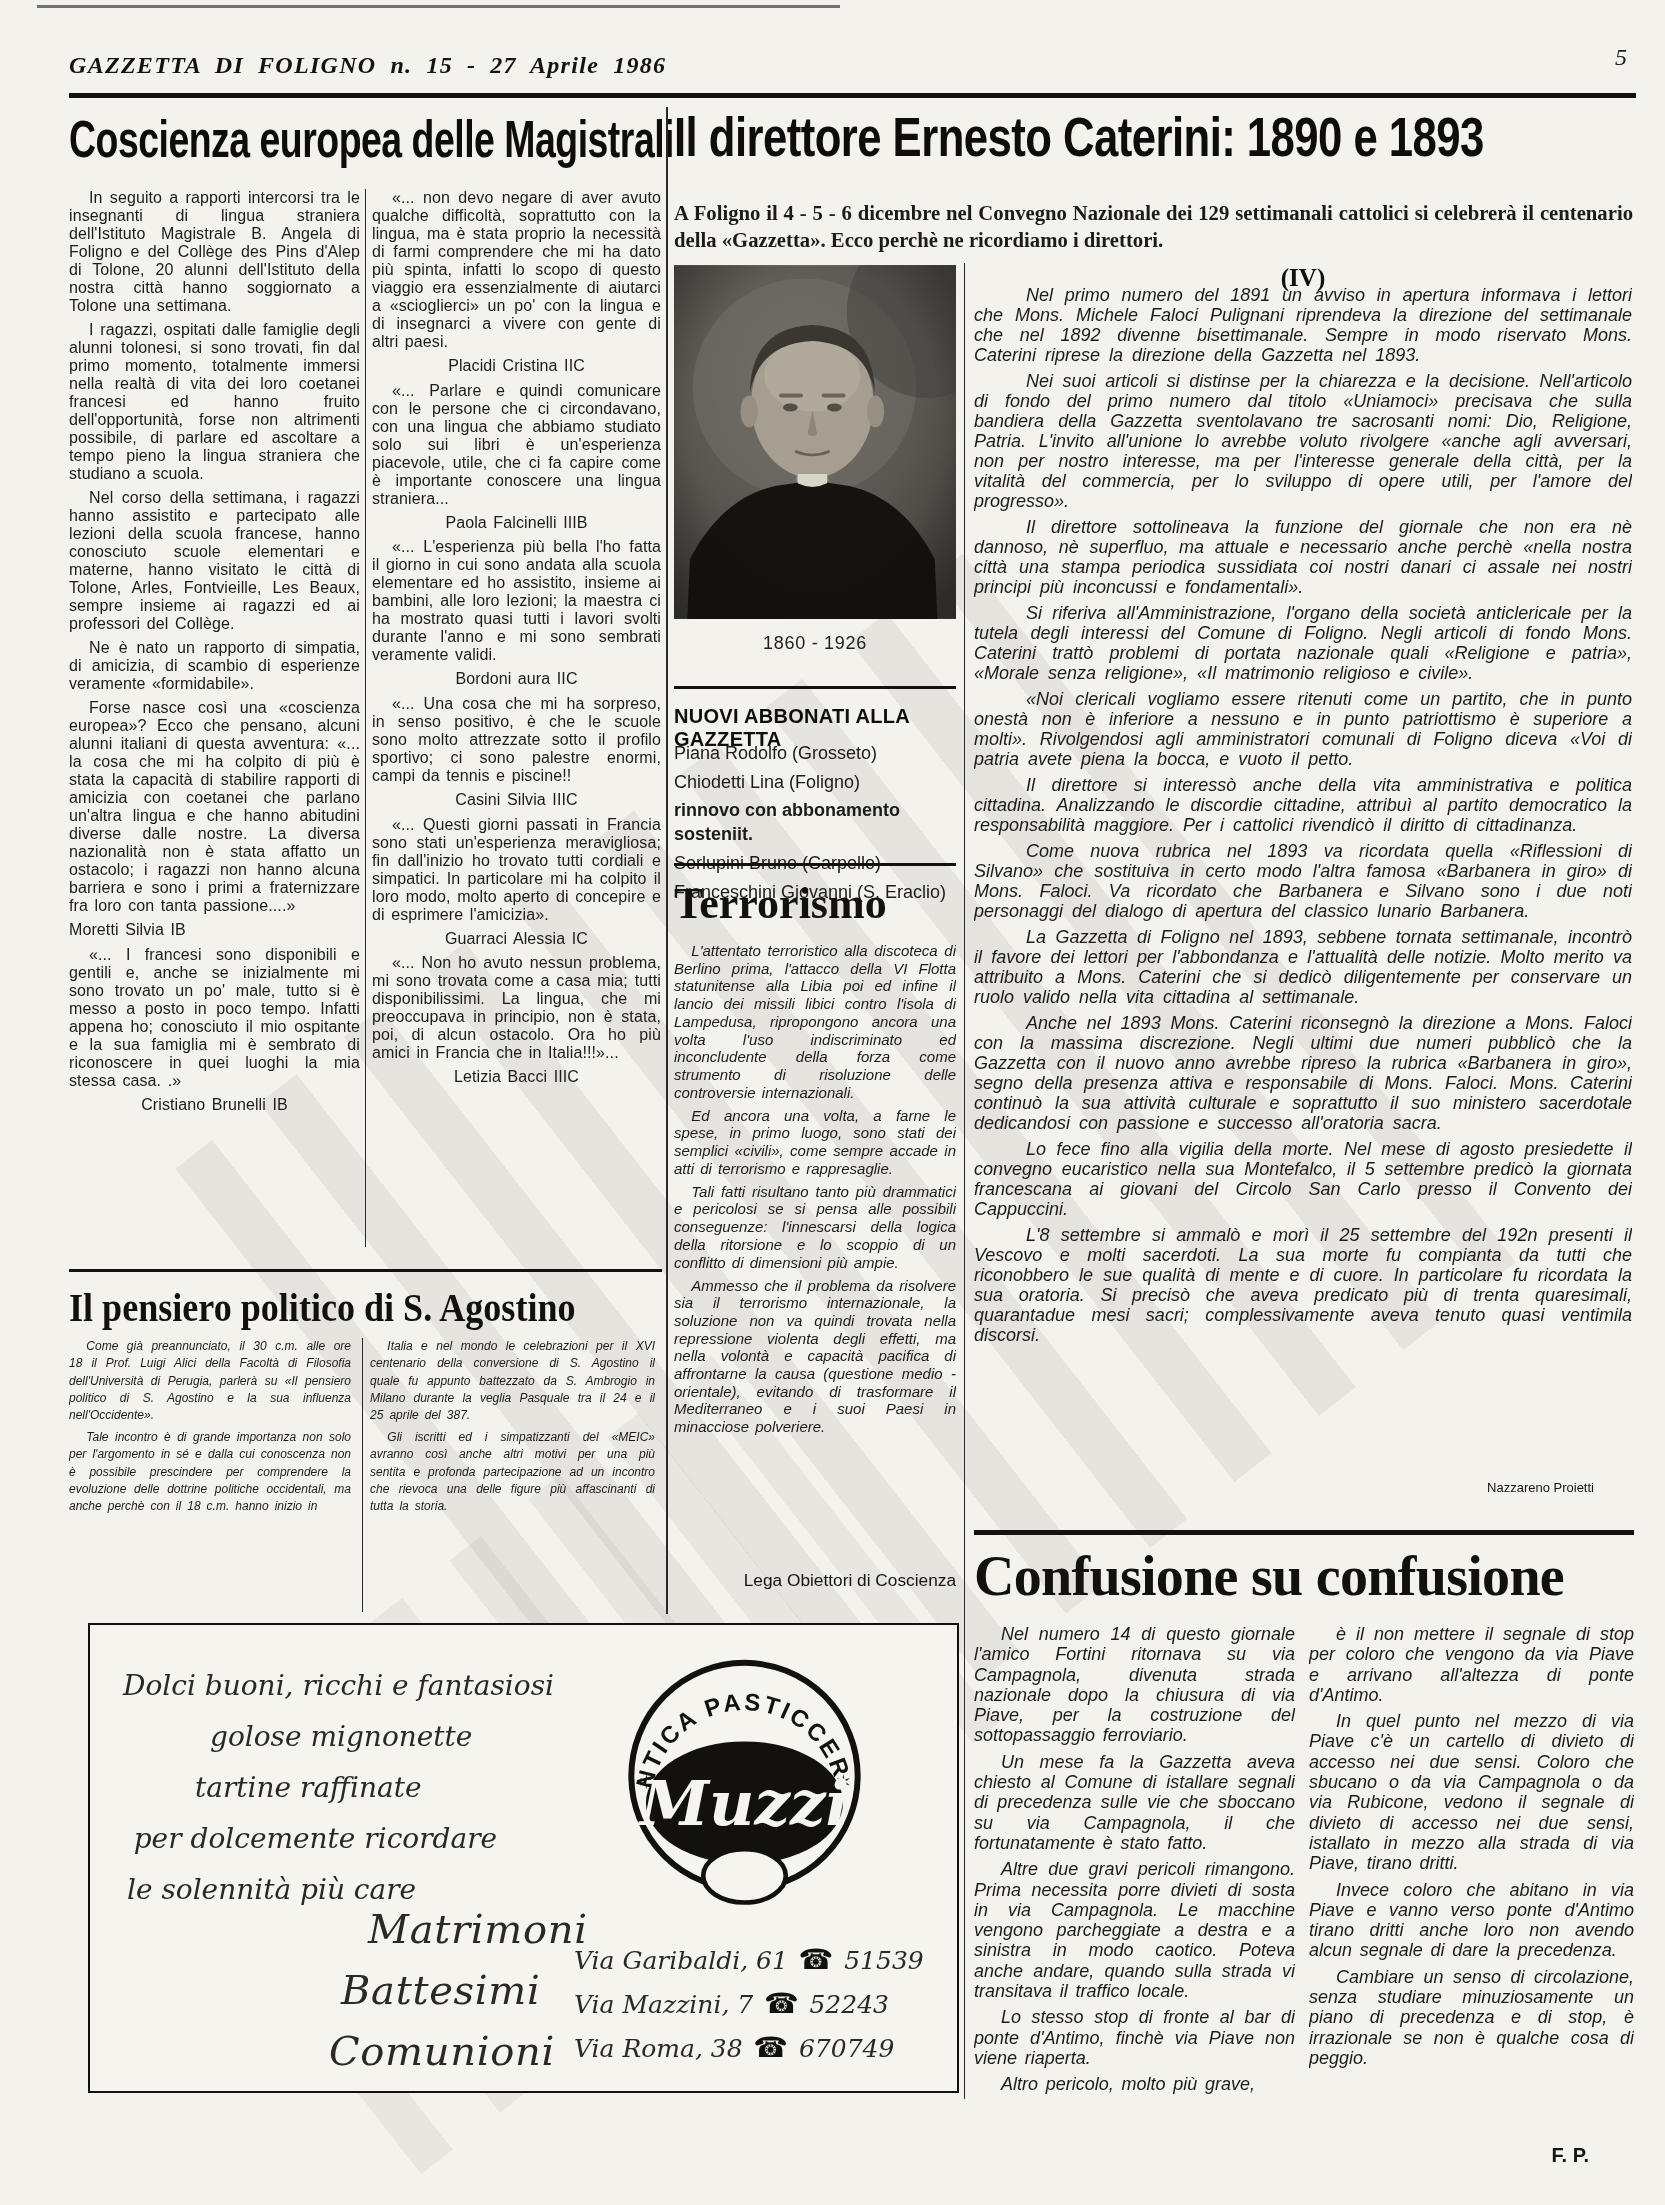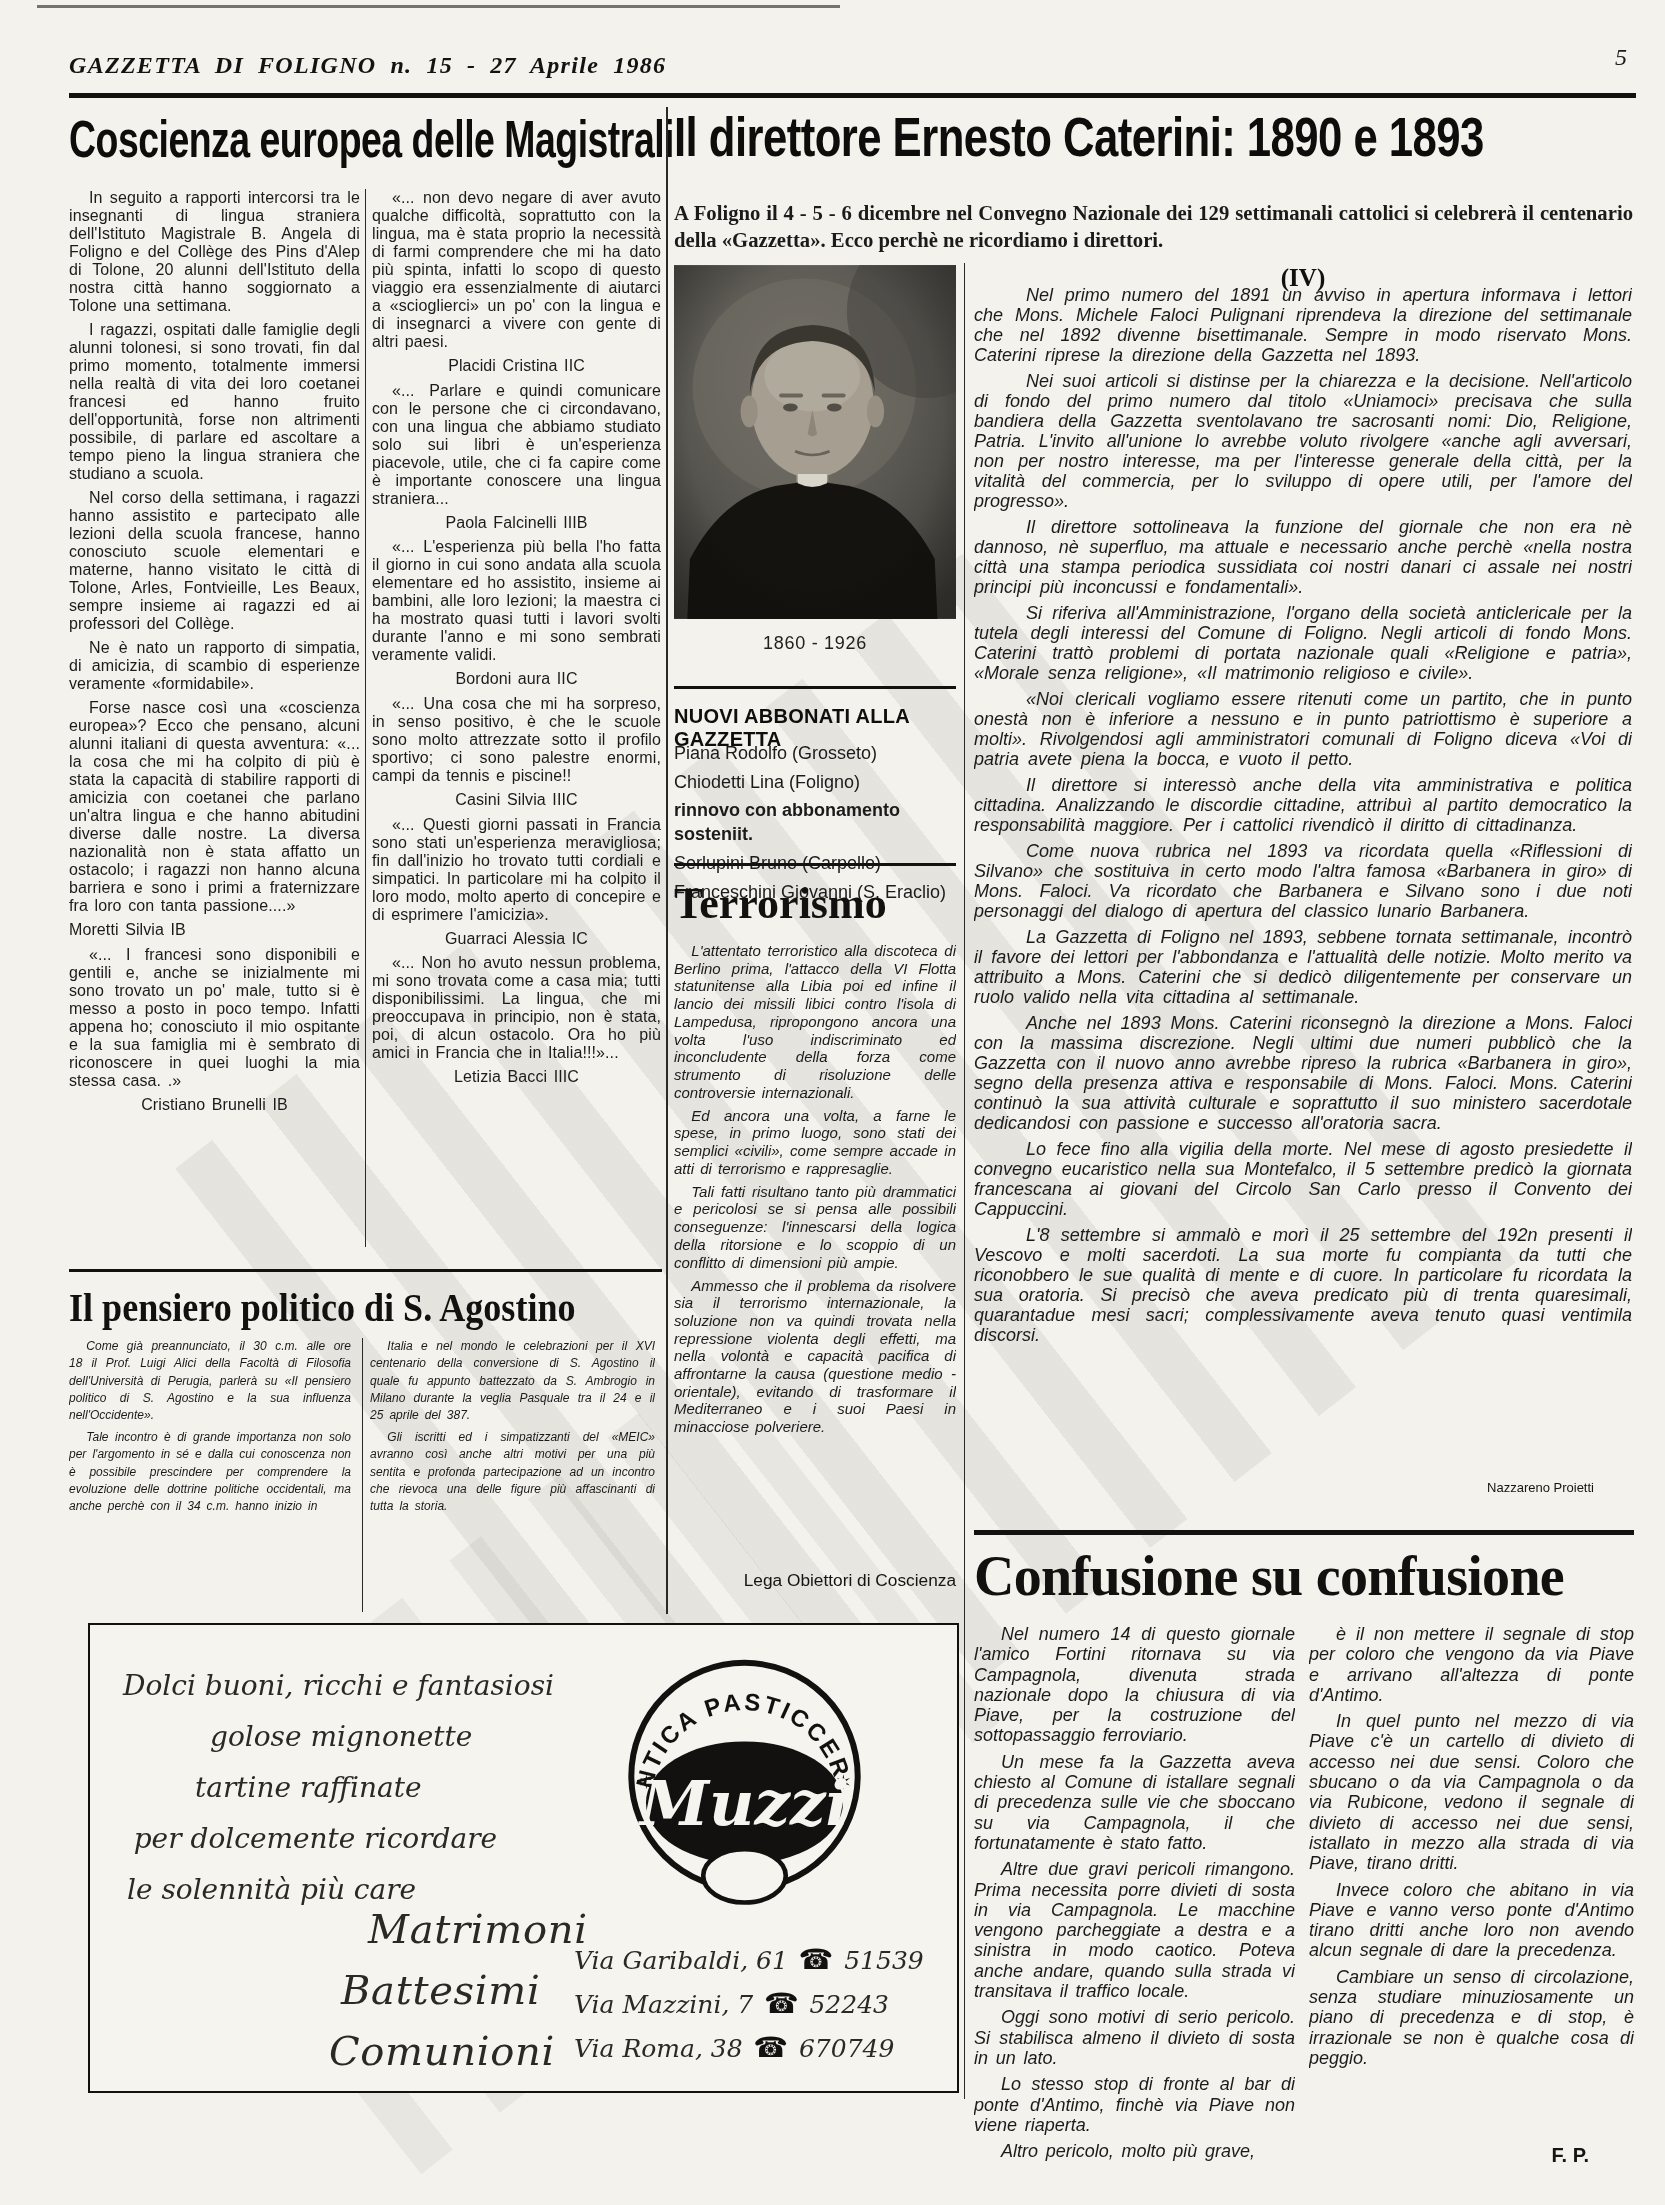--- a/index.html
+++ b/index.html
@@ -175,38 +175,37 @@
 
 <div class="abs vrule" style="left:964px;top:263px;height:1836px;width:1.3px;"></div>
 
 <div class="abs rule" style="left:974px;top:1530px;width:660px;height:5.3px;"></div>
 <div class="abs head-serif" style="left:974px;top:1544px;width:658px;font-size:56px;letter-spacing:-0.7px;">Confusione su confusione</div>
 
 <div class="abs col ital conf-col" style="left:974px;top:1624px;width:321px;height:577px;">
     <p class="para">Nel numero 14 di questo giornale l'amico Fortini ritornava su via Campagnola, divenuta strada nazionale dopo la chiusura di via Piave, per la costruzione del sottopassaggio ferroviario.</p>
     <p class="para">Un mese fa la Gazzetta aveva chiesto al Comune di istallare segnali di precedenza sulle vie che sboccano su via Campagnola, il che fortunatamente è stato fatto.</p>
     <p class="para">Altre due gravi pericoli rimangono. Prima necessita porre divieti di sosta in via Campagnola. Le macchine vengono parcheggiate a destra e a sinistra in modo caotico. Poteva anche andare, quando sulla strada vi transitava il traffico locale.</p>
-    <p class="para">Oggi sono motivi di serio pericolo. Si stabilisca almeno il divieto di sosta in un lato.</p>
     <p class="para">Lo stesso stop di fronte al bar di ponte d'Antimo, finchè via Piave non viene riaperta.</p>
     <p class="para">Altro pericolo, molto più grave,</p>
   </div>
 <div class="abs col ital conf-col" style="left:1309px;top:1624px;width:325px;height:514px;">
     <p class="para">è il non mettere il segnale di stop per coloro che vengono da via Piave e arrivano all'altezza di ponte d'Antimo.</p>
     <p class="para">In quel punto nel mezzo di via Piave c'è un cartello di divieto di accesso nei due sensi. Coloro che sbucano o da via Campagnola o da via Rubicone, vedono il segnale di divieto di accesso nei due sensi, istallato in mezzo alla strada di via Piave, tirano dritti.</p>
     <p class="para">Invece coloro che abitano in via Piave e vanno verso ponte d'Antimo tirano dritti anche loro non avendo alcun segnale di dare la precedenza.</p>
     <p class="para">Cambiare un senso di circolazione, senza studiare minuziosamente un piano di precedenza e di stop, è irrazionale se non è qualche cosa di peggio.</p>
   </div>
 <div class="abs signature" style="left:1309px;top:2144px;width:280px;text-align:right;font-weight:bold;font-size:20px;">F. P.</div>
 
 <div class="abs rule" style="left:69px;top:1269px;width:593px;height:3.3px;"></div>
 <div class="abs head-serif" style="left:69px;top:1283px;width:666px;font-size:41px;transform:scaleX(.88);transform-origin:left top;">Il pensiero politico di S. Agostino</div>
 
 <div class="abs col ital ago-col" style="left:69px;top:1338px;width:282px;height:278px;">
     <p class="para">Come già preannunciato, il 30 c.m. alle ore 18 il Prof. Luigi Alici della Facoltà di Filosofia dell'Università di Perugia, parlerà su «Il pensiero politico di S. Agostino e la sua influenza nell'Occidente».</p>
-    <p class="para">Tale incontro è di grande importanza non solo per l'argomento in sé e dalla cui conoscenza non è possibile prescindere per comprendere la evoluzione delle dottrine politiche occidentali, ma anche perchè con il 34 c.m. hanno inizio in</p>
+    <p class="para">Tale incontro è di grande importanza non solo per l'argomento in sé e dalla cui conoscenza non è possibile prescindere per comprendere la evoluzione delle dottrine politiche occidentali, ma anche perchè con il 18 c.m. hanno inizio in</p>
   </div>
 <div class="abs vrule" style="left:362px;top:1338px;height:274px;width:1.3px;"></div>
 <div class="abs col ital ago-col" style="left:370px;top:1338px;width:285px;height:278px;">
     <p class="para">Italia e nel mondo le celebrazioni per il XVI centenario della conversione di S. Agostino il quale fu appunto battezzato da S. Ambrogio in Milano durante la veglia Pasquale tra il 24 e il 25 aprile del 387.</p>
     <p class="para">Gli iscritti ed i simpatizzanti del «MEIC» avranno così anche altri motivi per una più sentita e profonda partecipazione ad un incontro che rievoca una delle figure più affascinanti di tutta la storia.</p>
   </div>
 
 <div class="abs ad-box" style="left:88px;top:1623px;width:867px;height:466px;">
 
   <div class="abs script" style="left:33px;top:35px;">

